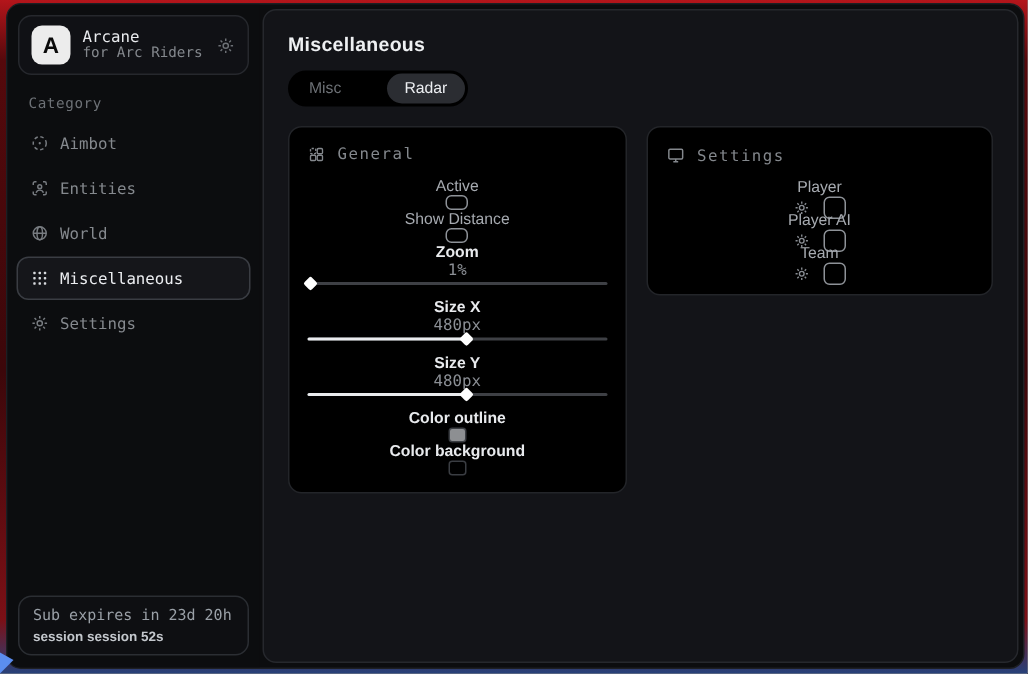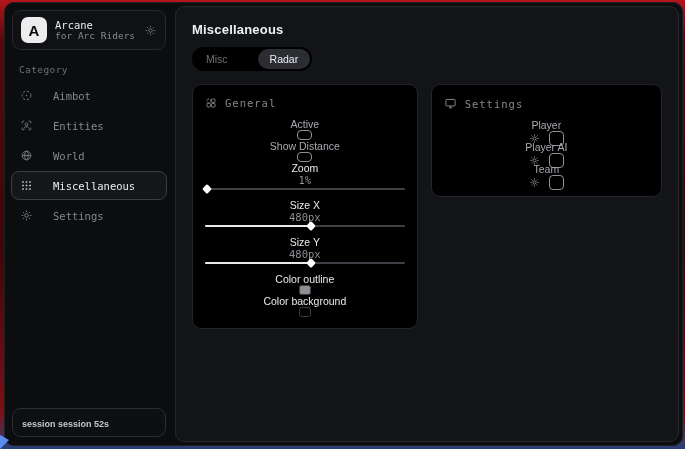--- a/index.html
+++ b/index.html
@@ -24,21 +24,21 @@
     display:flex;align-items:center;justify-content:center;
     font-family:"Liberation Sans",sans-serif;font-weight:bold;font-size:15px;flex:0 0 26px;
   }
   .app-titles{flex:1;min-width:0;line-height:1.15;}
   .app-name{color:#e9ebee;font-size:10.5px;font-weight:normal;}
   .app-sub{color:#84888d;font-size:9.5px;}
   .hdr-gear{color:#6d7176;display:flex;}
   .cat-label{color:#6d7176;font-size:9.5px;margin:10px 0 6px 14px;letter-spacing:.4px;}
   .nav{display:flex;flex-direction:column;gap:1px;}
   .nav-item{
-    display:flex;align-items:center;gap:20px;height:27px;margin:0 6px;padding:0 8px;
+    display:flex;align-items:center;gap:7px;height:27px;margin:0 6px;padding:0 8px;
     color:#85898e;font-size:10.5px;border:1px solid transparent;border-radius:8px;cursor:pointer;
   }
   .nav-item .nicon{display:flex;color:#787c81;}
   .nav-item.active{background:#15161a;border-color:#3a3d43;color:#eceef1;}
   .nav-item.active .nicon{color:#d7dade;}
   .sub-card{
     margin:auto 7px 8px 7px;padding:7px 9px;border:1px solid #2b2e33;border-radius:9px;background:#0e0f12;
   }
   .sub-line1{color:#9aa0a7;font-size:10px;white-space:nowrap;}
   .sub-line2{color:#c3c7cc;font-size:9px;margin-top:3px;font-family:"Liberation Sans",sans-serif;font-weight:bold;}
@@ -61,21 +61,21 @@
   }
   .tab.active{background:#2b2d32;color:#eceef1;}
   .panels{display:flex;align-items:flex-start;gap:13px;padding:13px 16px;}
   .panel{background:#000000;border:1px solid #232529;border-radius:9px;padding:9px 12px 11px 12px;}
   .panel.general{width:210px;}
   .panel.entities{width:216px;}
   .panel-header{display:flex;align-items:center;gap:8px;color:#84888d;font-size:10.5px;letter-spacing:1px;margin:3px 0 9px 0;}
   .panel-header .picon{display:flex;color:#84888d;}
   .row{display:flex;align-items:center;justify-content:space-between;height:22px;flex-direction:column;}
   .row-label{color:#a6aab0;font-size:10.5px;font-family:"Liberation Sans",sans-serif;}
-  .row-label.strong{color:#e8eaed;font-weight:normal;}
+  .row-label.strong{color:#e8eaed;font-weight:bold;}
   .row-value{color:#8b8f95;font-size:10.5px;}
   .checkbox{
     width:13px;height:13px;border:1.3px solid #8e9298;border-radius:4px;background:transparent;cursor:pointer;
   }
   .track{position:relative;height:2px;background:#3e4045;border-radius:1px;margin:4px 0 9px 0;cursor:pointer;}
   .track .fill{position:absolute;left:0;top:0;bottom:0;width:var(--p,0%);background:#e9ebee;border-radius:1px;}
   .track .thumb{
     position:absolute;top:50%;left:var(--p,0%);width:7px;height:7px;background:#fff;border-radius:1.5px;
     transform:translate(-50%,-50%) rotate(45deg);cursor:grab;
   }
@@ -161,20 +161,21 @@
           <svg width="13" height="13" viewBox="0 0 24 24" fill="none" stroke="currentColor" stroke-width="1.8">
             <circle cx="12" cy="12" r="3.2"></circle>
             <path d="M12 3v3M12 18v3M3 12h3M18 12h3M5.6 5.6l2.1 2.1M16.3 16.3l2.1 2.1M18.4 5.6l-2.1 2.1M7.7 16.3l-2.1 2.1"></path>
           </svg>
         </span>
         <span>Settings</span>
       </div>
     </div>
 
     <div class="sub-card">
+      <div class="sub-line1">Sub expires in 23d 20h</div>
       <div class="sub-line2">session session 52s</div>
     </div>
   </div>
 
   <div class="main">
     <div class="page-title">Miscellaneous</div>
 
     <div class="tabs">
       <div class="tab">Misc</div>
       <div class="tab active">Radar</div>

